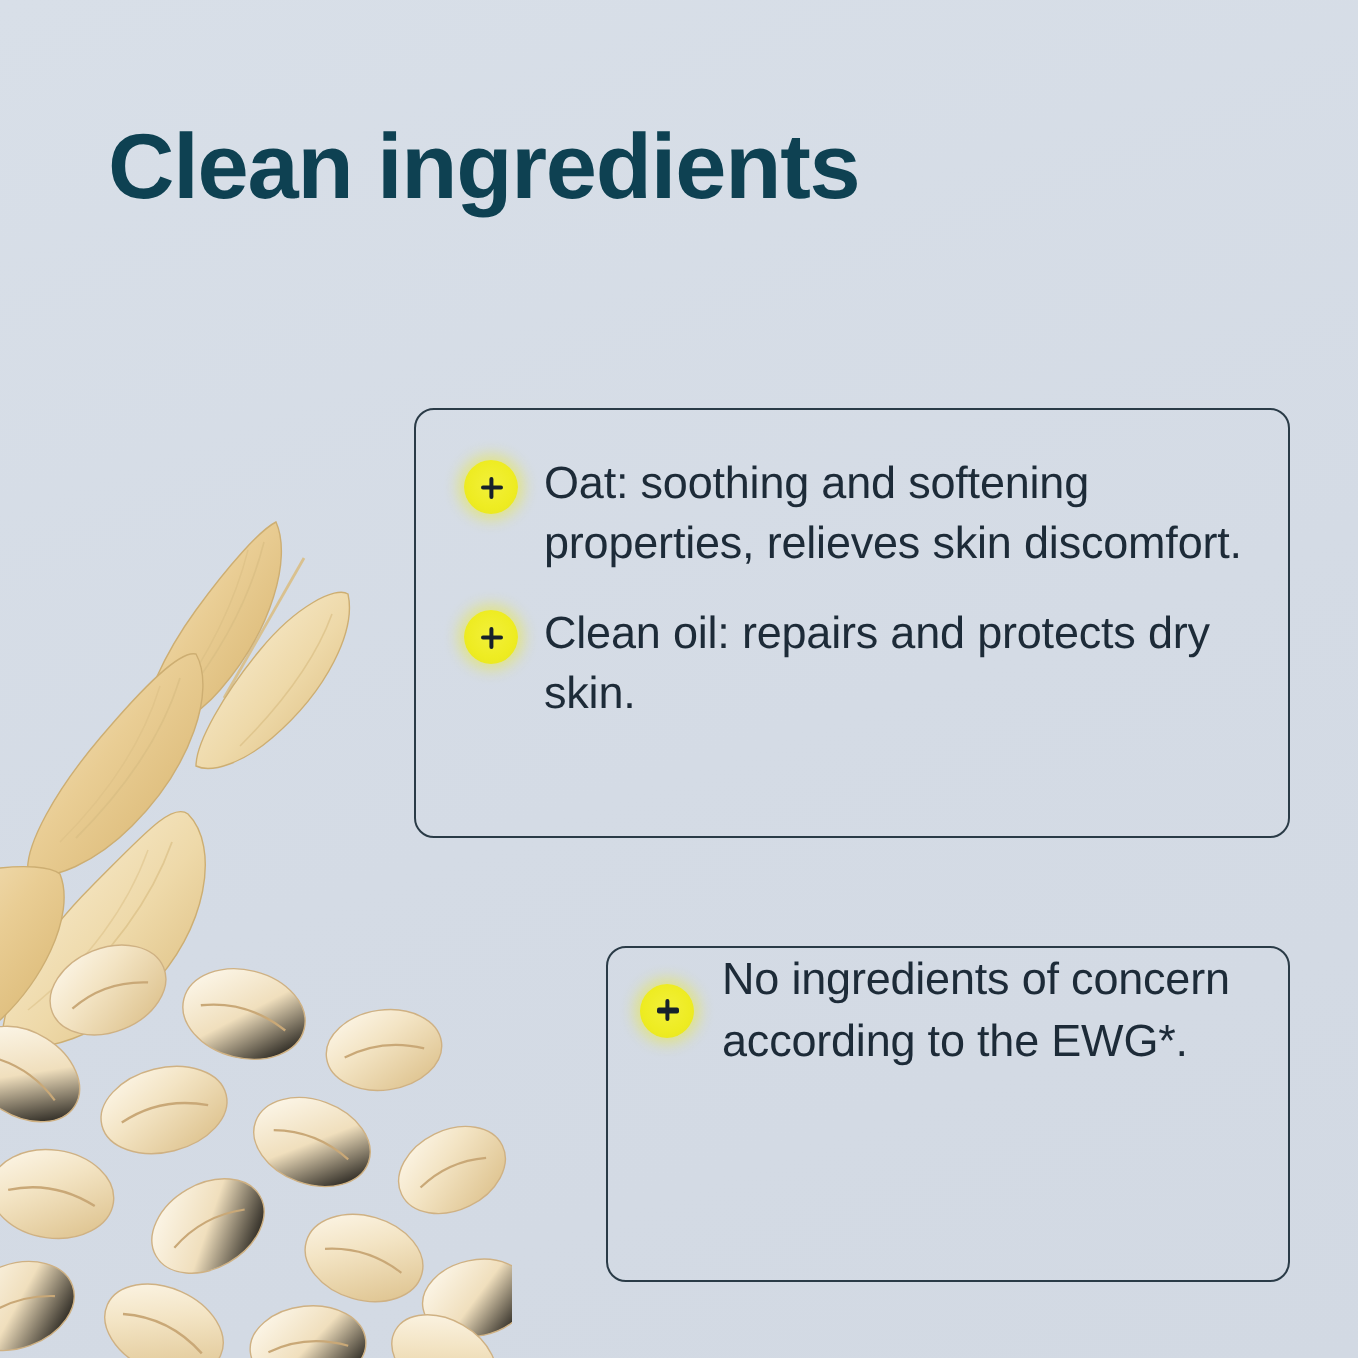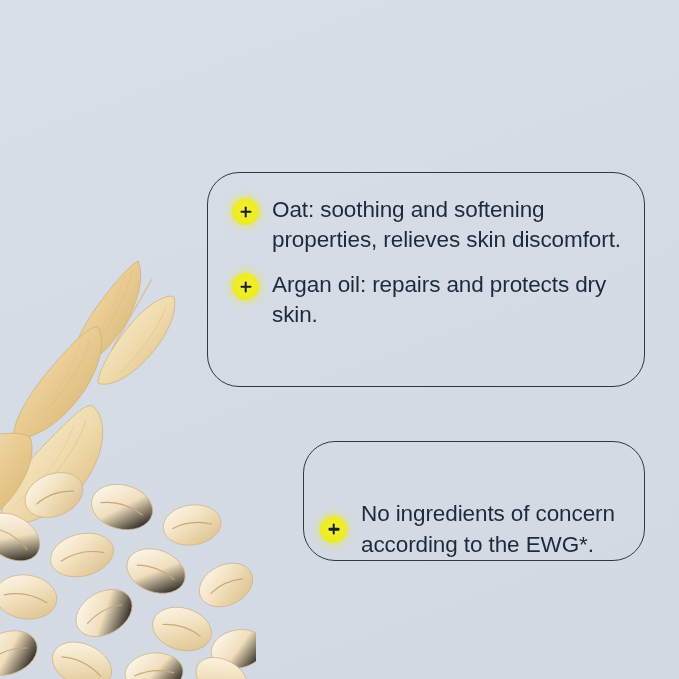--- a/index.html
+++ b/index.html
@@ -43,39 +43,40 @@
     color: #0e4152;
     line-height: 1.15;
     white-space: nowrap;
   }
 
   
   .card {
     position: absolute;
     box-sizing: border-box;
     border: 1.3px solid #2a3b47;
-    border-radius: 32px;
+    border-radius: 10px;
     background: transparent;
+    margin-top: 32px;
   }
 
   #card-ingredients {
     left: 207px;
     top: 172px;
     width: 438px;
     height: 215px;
     padding: 22px 22px 22px 24px;
   }
 
   #card-ewg {
     left: 303px;
     top: 441px;
     width: 342px;
-    height: 120px;
+    height: 168px;
     display: flex;
-    align-items: flex-end;
+    align-items: flex-start;
     padding: 0 16px 0 16px;
   }
 
   
   .bullet {
     display: flex;
     align-items: flex-start;
     gap: 13px;
   }
   .bullet + .bullet {
@@ -237,31 +238,32 @@
       <ellipse cx="96" cy="416" rx="31" ry="21" fill="url(#flakeG)" transform="rotate(24 96 416)"></ellipse>
       <path d="M74 417 q22 -8 44 2" stroke="#c9a877" stroke-width="1.2" fill="none" transform="rotate(24 96 416)"></path>
 
       <ellipse cx="168" cy="424" rx="29" ry="20" fill="url(#flakeG2)" transform="rotate(-6 168 424)"></ellipse>
       <path d="M148 425 q20 -7 40 1" stroke="#c9a877" stroke-width="1.1" fill="none" transform="rotate(-6 168 424)"></path>
 
       <ellipse cx="236" cy="430" rx="28" ry="19" fill="url(#flakeG)" transform="rotate(30 236 430)"></ellipse>
     </g>
   </svg>
 
+  <h1 class="page-title">Clean ingredients</h1>
 
   <div class="card" id="card-ingredients">
 
     <div class="bullet">
       <span class="plus-badge"></span>
       <span class="bullet-text">Oat: soothing and softening properties, relieves skin discomfort.</span>
     </div>
 
     <div class="bullet">
       <span class="plus-badge"></span>
-      <span class="bullet-text">Argan oil: repairs and protects dry skin.</span>
+      <span class="bullet-text">Clean oil: repairs and protects dry skin.</span>
     </div>
   </div>
 
   <div class="card" id="card-ewg">
 
     <div class="bullet">
       <span class="plus-badge"></span>
       <span class="bullet-text">No ingredients of concern according to the EWG*.</span>
     </div>
   </div>

